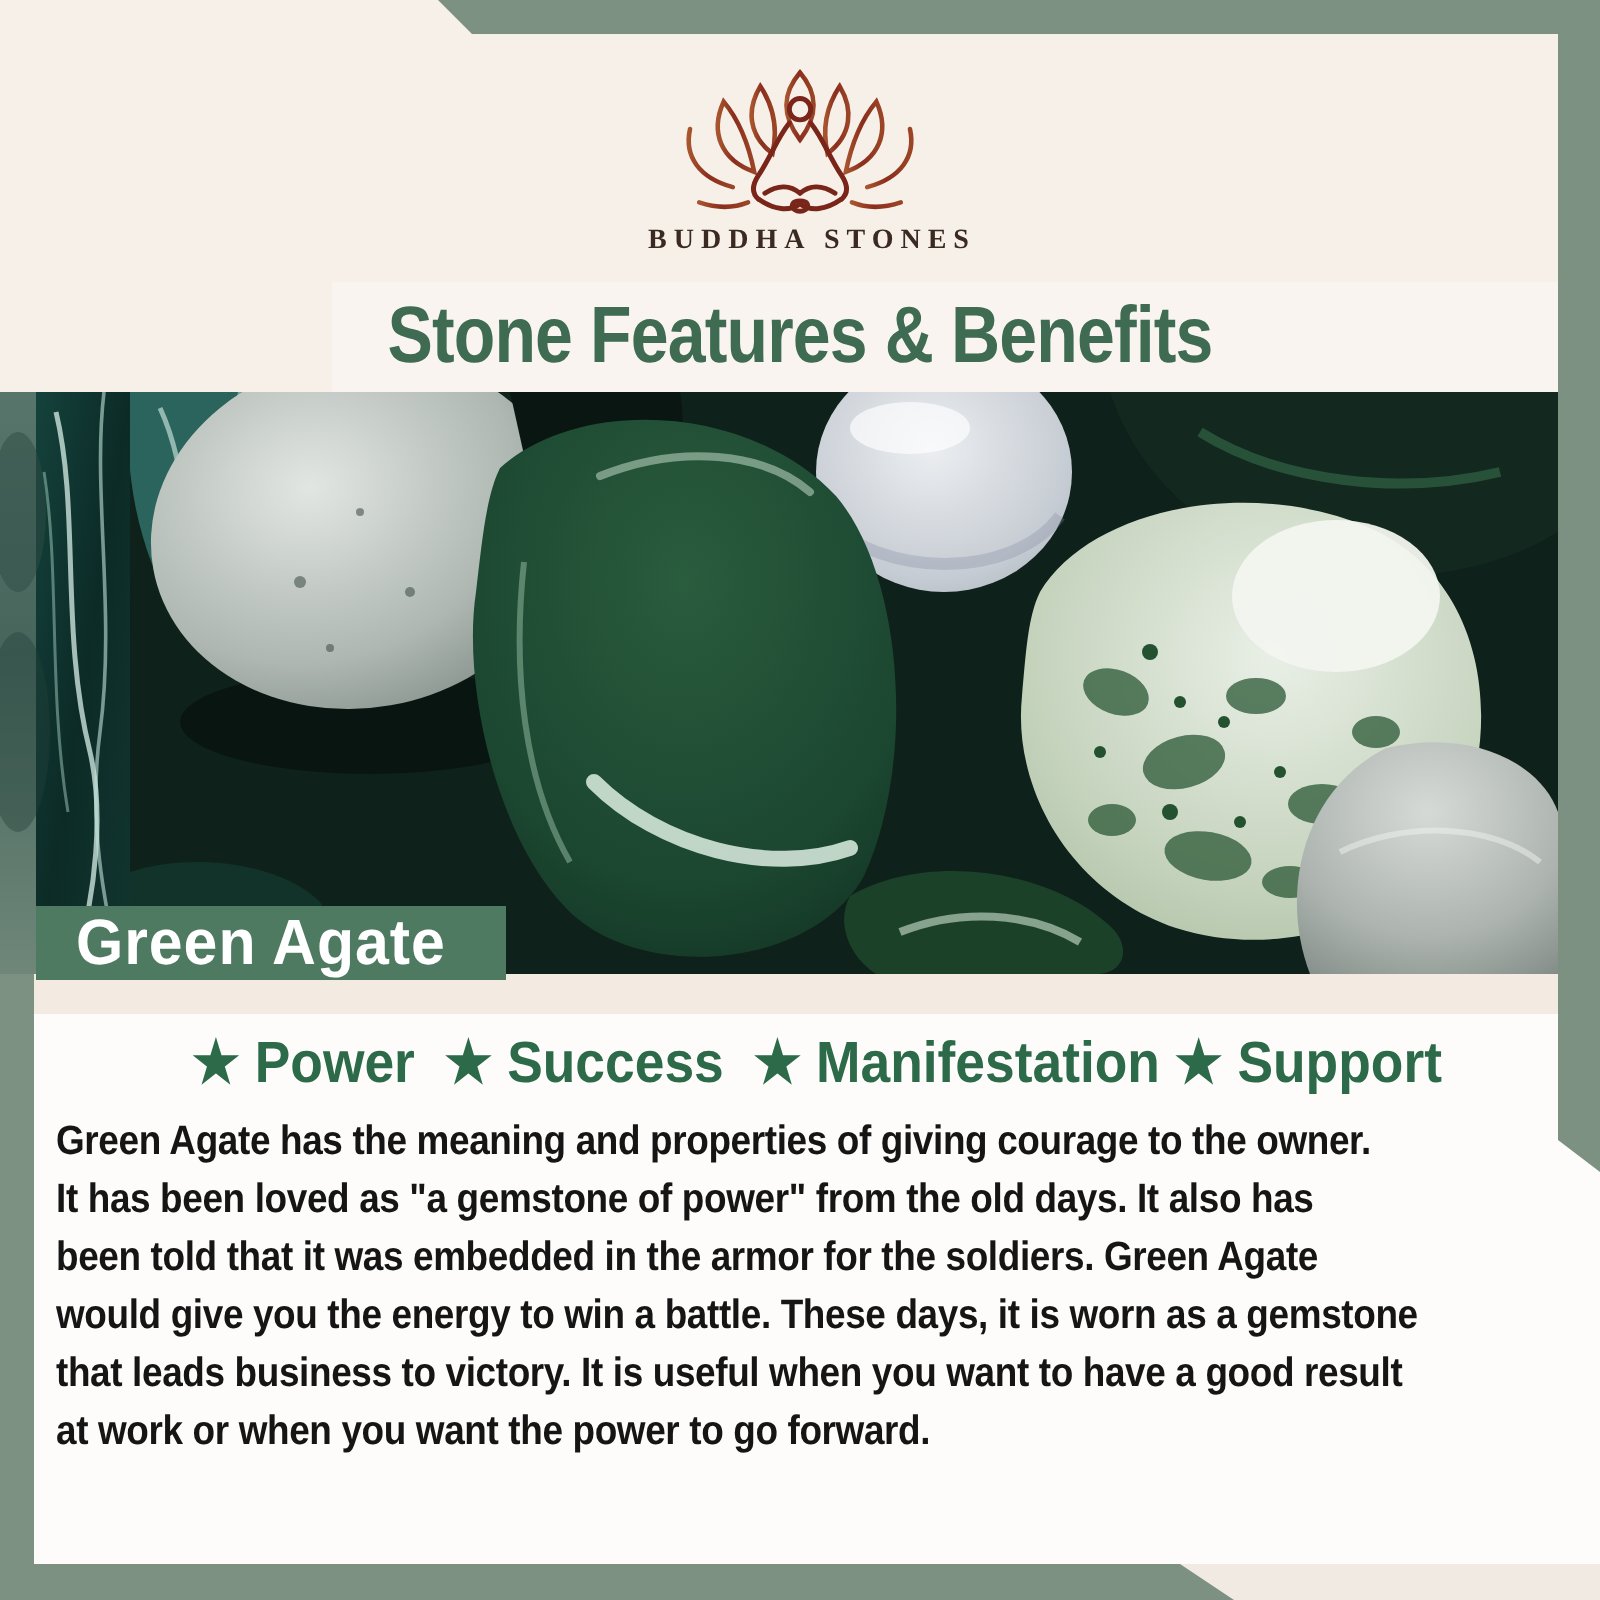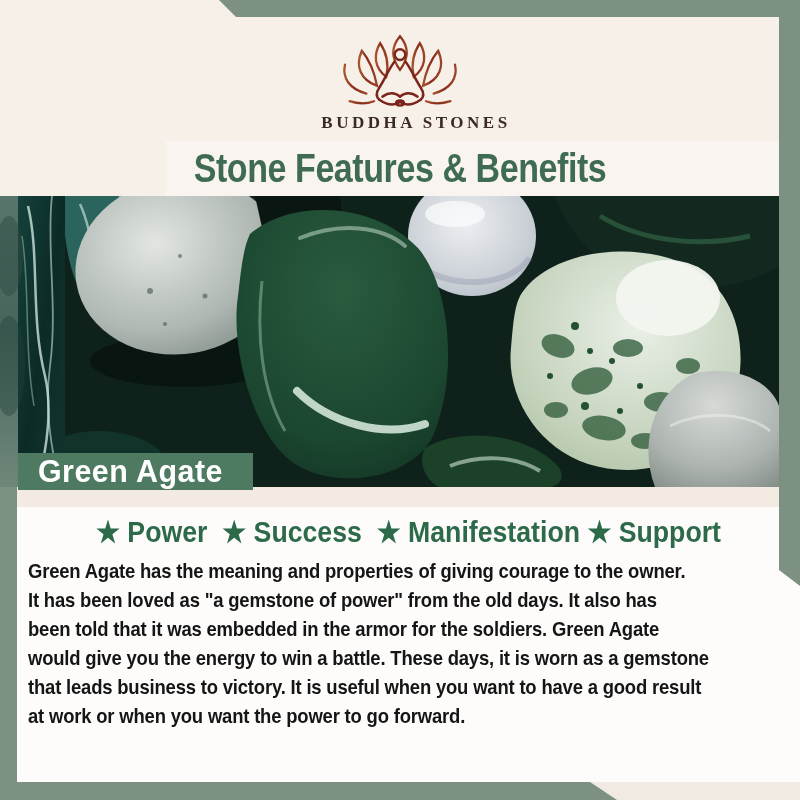--- a/index.html
+++ b/index.html
@@ -15,22 +15,22 @@
   .left-sage{position:absolute;left:0;top:487px;width:17px;height:295px;background:#7C9181;}
   .bottom-cream{position:absolute;left:0;top:782px;width:800px;height:18px;background:#F0EAE2;}
   .bottom-sage{position:absolute;left:0;top:782px;width:800px;height:18px;background:#7C9181;
                clip-path:polygon(0 0,590px 0,617px 18px,0 18px);}
   .cream-divider{position:absolute;left:0;top:487px;width:800px;height:20px;background:#F3EAE1;}
   .content-panel{position:absolute;left:0;top:507px;width:800px;height:275px;background:#FDFCFB;}
 
   
   .logo-wrap{position:absolute;left:325px;top:34px;width:150px;height:84px;}
   .logo-wrap svg{width:100%;height:100%;}
-  .brand-name{position:absolute;left:266px;top:113px;width:300px;text-align:center;
-              font-family:"Liberation Serif",serif;font-size:17px;font-weight:600;
+  .brand-name{position:absolute;left:256px;top:113px;width:300px;text-align:center;
+              font-family:"Liberation Serif",serif;font-size:14px;font-weight:600;
               letter-spacing:3.5px;color:#3A2A22;}
 
   
   .title-band{position:absolute;left:166px;top:141px;width:613px;height:55px;background:#F9F4EF;}
   .page-title{position:absolute;left:0;top:141px;width:800px;height:55px;line-height:55px;
               text-align:center;font-weight:700;font-size:40px;color:#3E6B51;
               transform:scaleX(.85);transform-origin:400px 50%;letter-spacing:-0.5px;}
 
   
   .photo{position:absolute;left:0;top:196px;width:779px;height:291px;}

